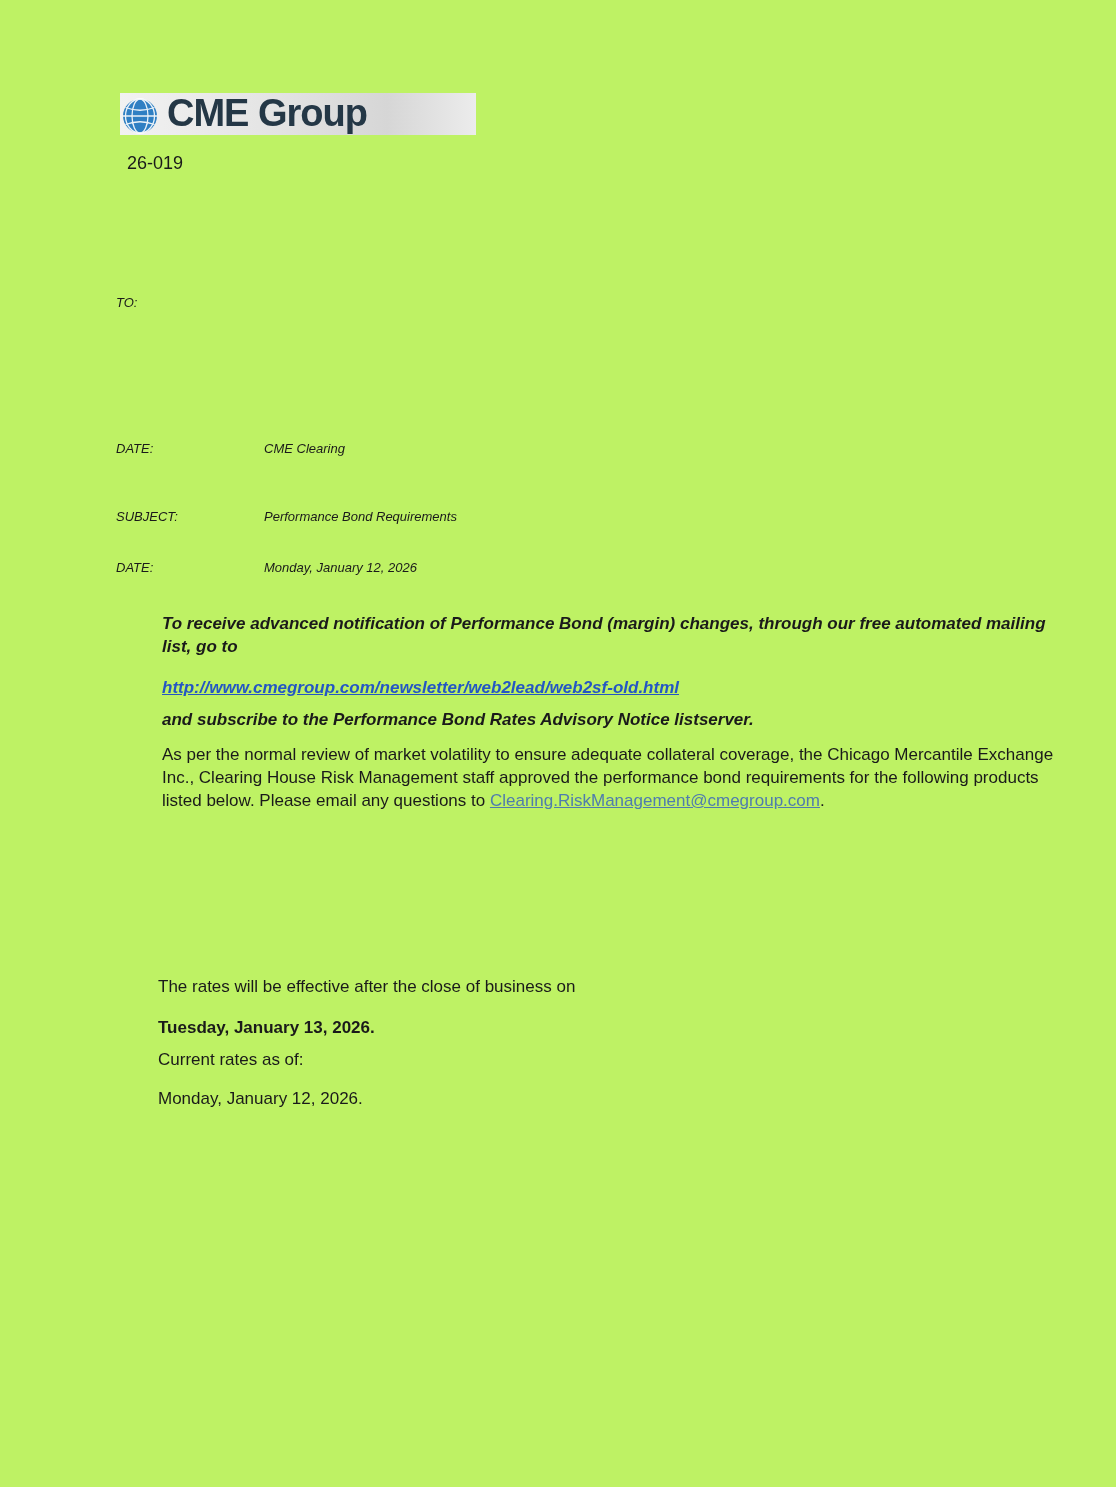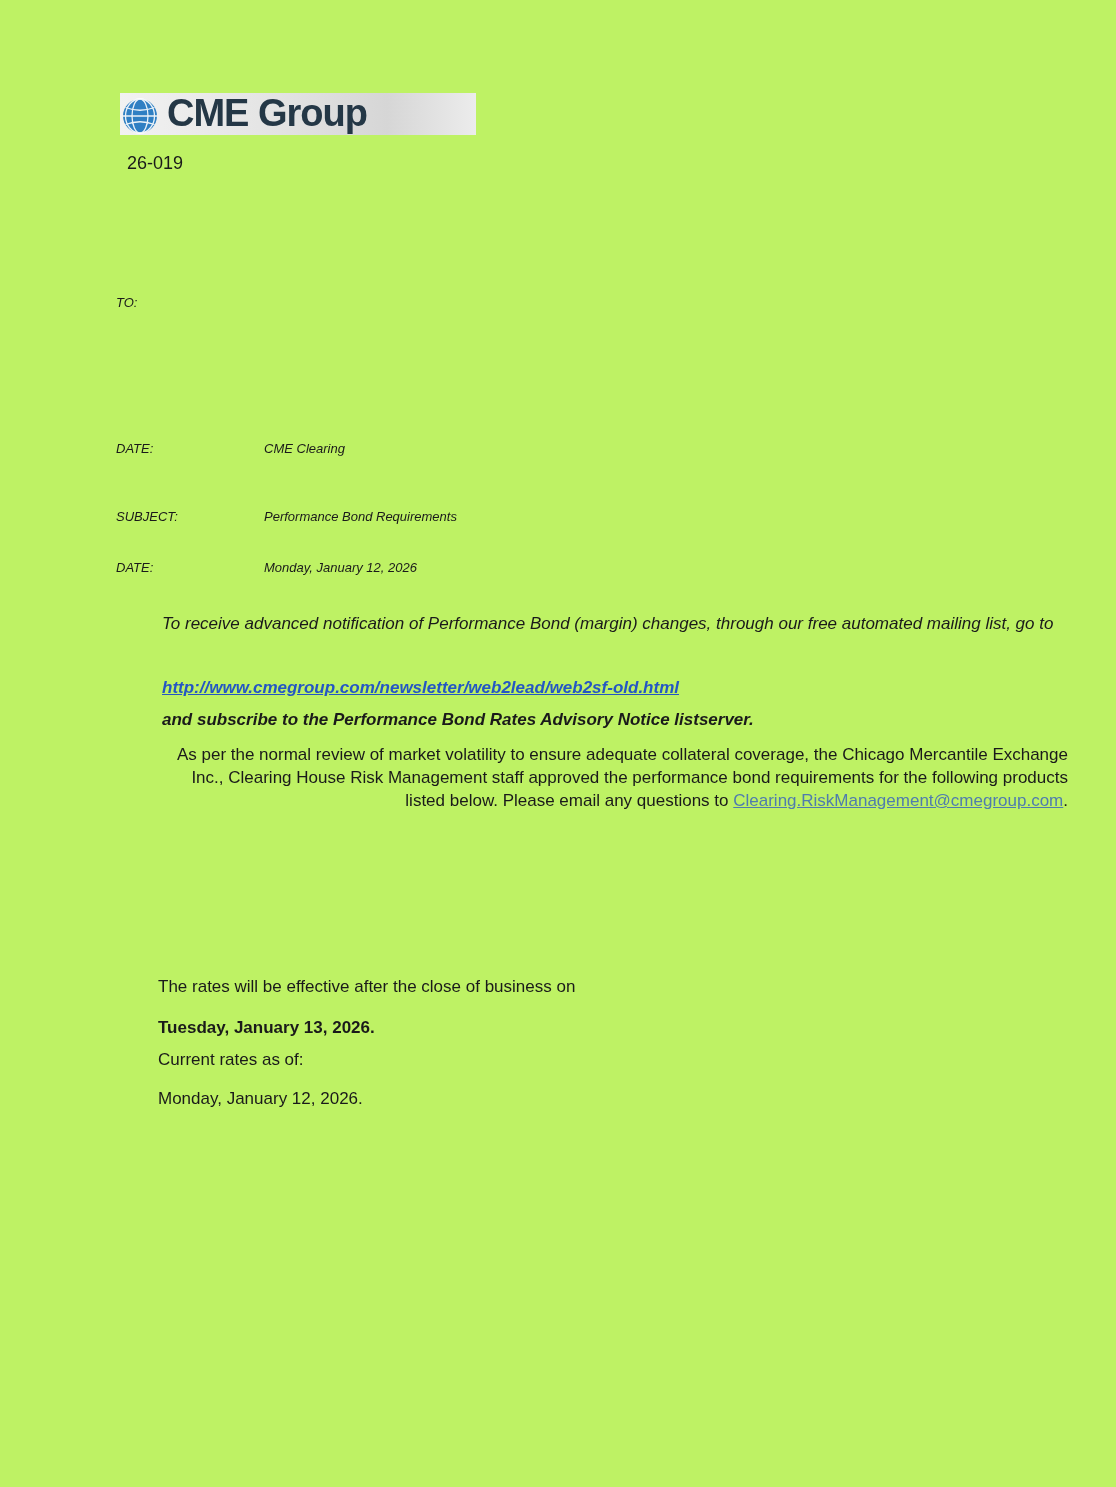--- a/index.html
+++ b/index.html
@@ -81,24 +81,24 @@
   .memo-row.date    { top: 557px; }
 
   
   .body-block {
     position: absolute;
     left: 162px;
     width: 906px;
     font-size: 17px;
     line-height: 23px;
   }
-  .intro        { top: 612px; font-weight: 400; font-style: italic; }
+  .intro        { top: 612px; font-weight: 700; font-style: italic; }
   .url-line     { top: 676px; font-weight: 700; font-style: italic; }
   .subscribe    { top: 708px; font-weight: 700; font-style: italic; }
-  .review-para  { top: 743px; text-align: right; }
+  .review-para  { top: 743px; }
   .bullets      { top: 829px; font-weight: 700; }
   .rates-effective     { top: 975px; left: 158px; }
   .effective-date      { top: 1016px; left: 158px; font-weight: 700; }
   .current-rates-label { top: 1048px; left: 158px; }
   .current-rates-date  { top: 1087px; left: 158px; font-weight: 400; }
 
   a.url-link {
     color: var(--link_url);
     text-decoration: underline;
     font-weight: 700;

